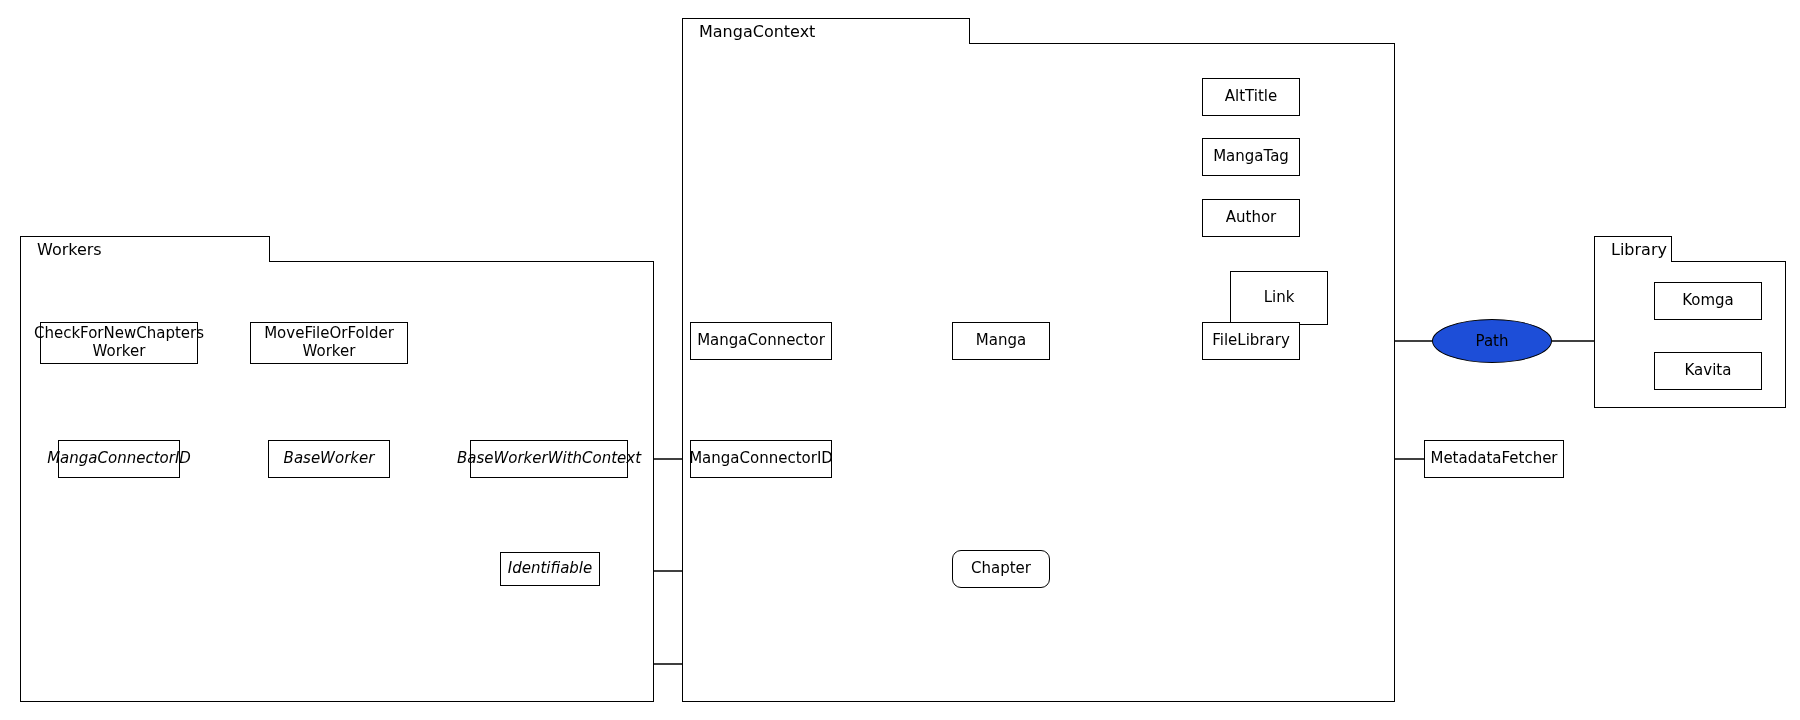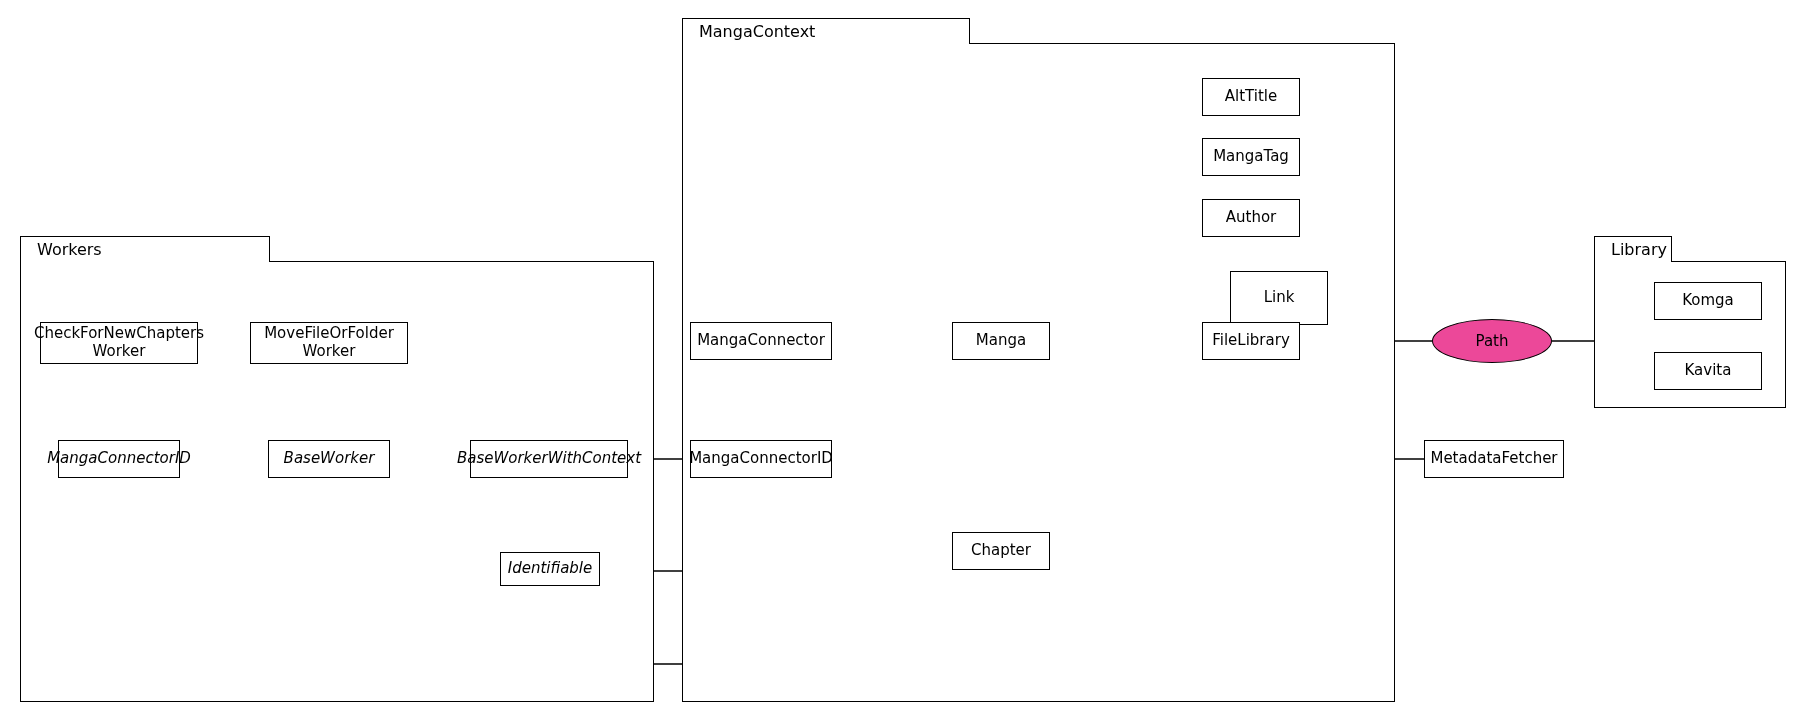--- a/index.html
+++ b/index.html
@@ -8,21 +8,21 @@
   #stage{position:relative;width:1800px;height:720px;}
   svg#wires{position:absolute;left:0;top:0;width:1800px;height:720px;}
   .pkg{position:absolute;box-sizing:border-box;}
   .pkg-tab{position:absolute;box-sizing:border-box;border:1.3px solid #000;border-bottom:none;background:#fff;
     font-size:16px;line-height:1;display:flex;align-items:center;padding-left:16px;z-index:3;}
   .pkg-body{position:absolute;box-sizing:border-box;border:1.3px solid #000;background:#fff;z-index:1;}
   .node{position:absolute;box-sizing:border-box;border:1.3px solid #000;background:#fff;
     display:flex;align-items:center;justify-content:center;text-align:center;
     font-size:15px;line-height:1.18;z-index:4;padding:2px 4px;}
   .node.abstract{font-style:italic;}
-  .ellipse{position:absolute;box-sizing:border-box;border:1.3px solid #000;background:#ec4899;border-radius:50%;
+  .ellipse{position:absolute;box-sizing:border-box;border:1.3px solid #000;background:#1d4ed8;border-radius:50%;
     display:flex;align-items:center;justify-content:center;font-size:15px;z-index:4;}
   svg#wires line, svg#wires path, svg#wires polyline{stroke:#000;stroke-width:1.3;fill:none;}
   svg#wires polygon.hollow{fill:#ffffff;stroke:#000;stroke-width:1.3;}
 </style>
 </head>
 <body>
 
 <div id="stage">
 
   <div class="pkg">
@@ -155,21 +155,21 @@
     </div>
   <div class="node" id="node-mangaconnector" style="left: 690px; top: 322px; width: 142px; height: 38px;">
       <span>MangaConnector</span>
     </div>
   <div class="node" id="node-mangaconnectorid" style="left: 690px; top: 440px; width: 142px; height: 38px;">
       <span>MangaConnectorID</span>
     </div>
   <div class="node" id="node-manga" style="left: 952px; top: 322px; width: 98px; height: 38px;">
       <span>Manga</span>
     </div>
-  <div class="node" id="node-chapter" style="left: 952px; top: 532px; width: 98px; height: 38px;">
+  <div class="node" id="node-chapter" style="left: 952px; top: 550px; width: 98px; height: 38px; border-radius: 9px;">
       <span>Chapter</span>
     </div>
   <div class="node" id="node-alttitle" style="left: 1202px; top: 78px; width: 98px; height: 38px;">
       <span>AltTitle</span>
     </div>
   <div class="node" id="node-mangatag" style="left: 1202px; top: 138px; width: 98px; height: 38px;">
       <span>MangaTag</span>
     </div>
   <div class="node" id="node-author" style="left: 1202px; top: 199px; width: 98px; height: 38px;">
       <span>Author</span>

